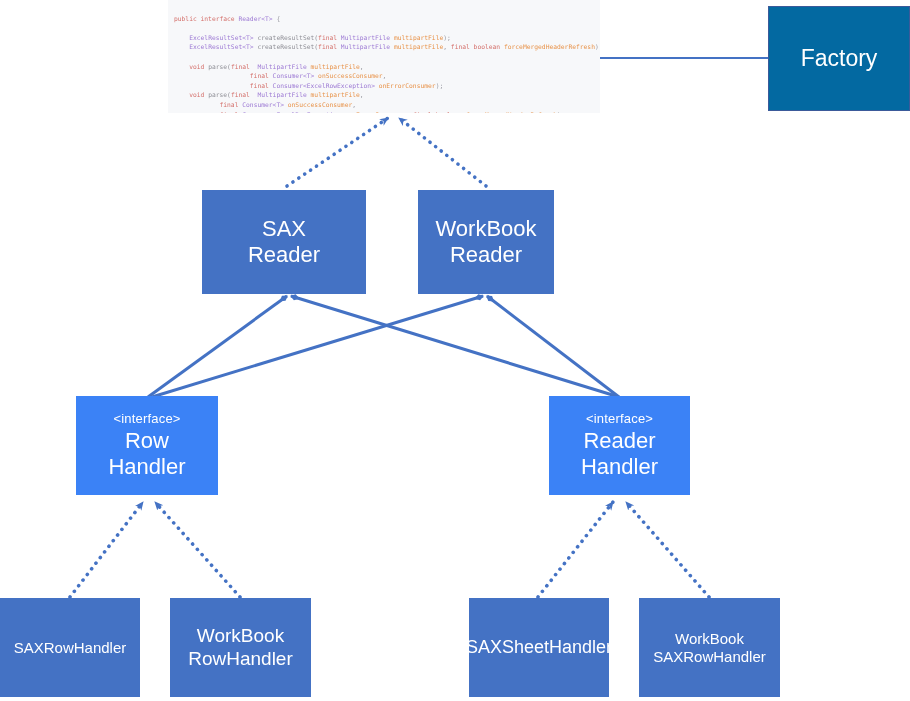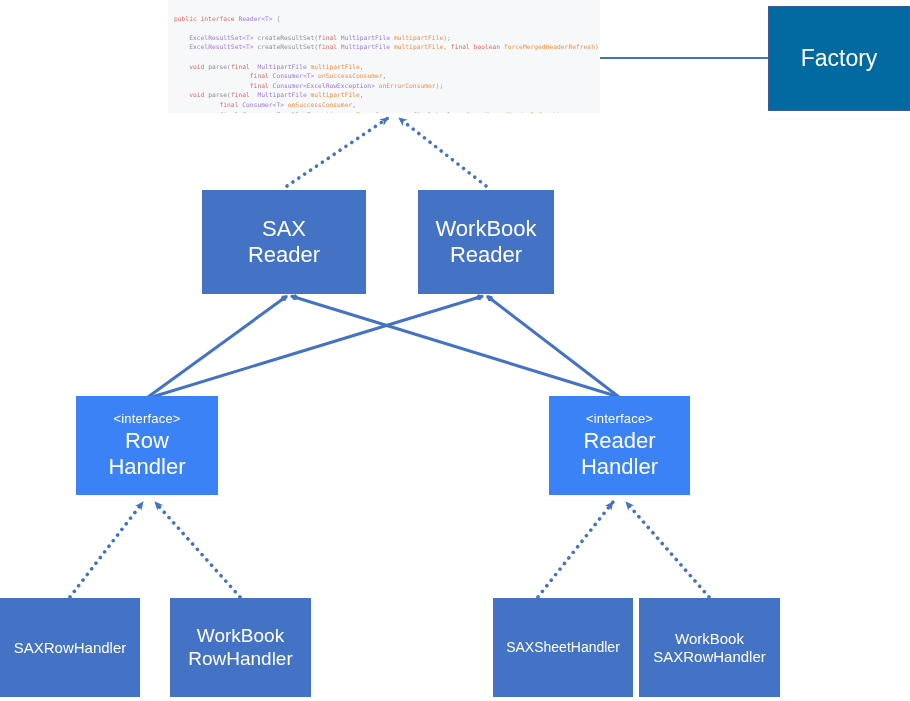--- a/index.html
+++ b/index.html
@@ -155,21 +155,21 @@
 
   <div class="node node-blue" style="left:0px; top:598px; width:140px; height:99px; font-size:15px;">
     <span class="line">SAXRowHandler</span>
   </div>
 
   <div class="node node-blue" style="left:170px; top:598px; width:141px; height:99px; font-size:19px;">
     <span class="line">WorkBook</span>
     <span class="line">RowHandler</span>
   </div>
 
-  <div class="node node-blue" style="left:469px; top:598px; width:140px; height:99px; font-size:14px;margin-left:24px;">
+  <div class="node node-blue" style="left:469px; top:598px; width:140px; height:99px; font-size:18px;">
     <span class="line">SAXSheetHandler</span>
   </div>
 
   <div class="node node-blue" style="left:639px; top:598px; width:141px; height:99px; font-size:15px;">
     <span class="line">WorkBook</span>
     <span class="line">SAXRowHandler</span>
   </div>
 
 </div>
 

